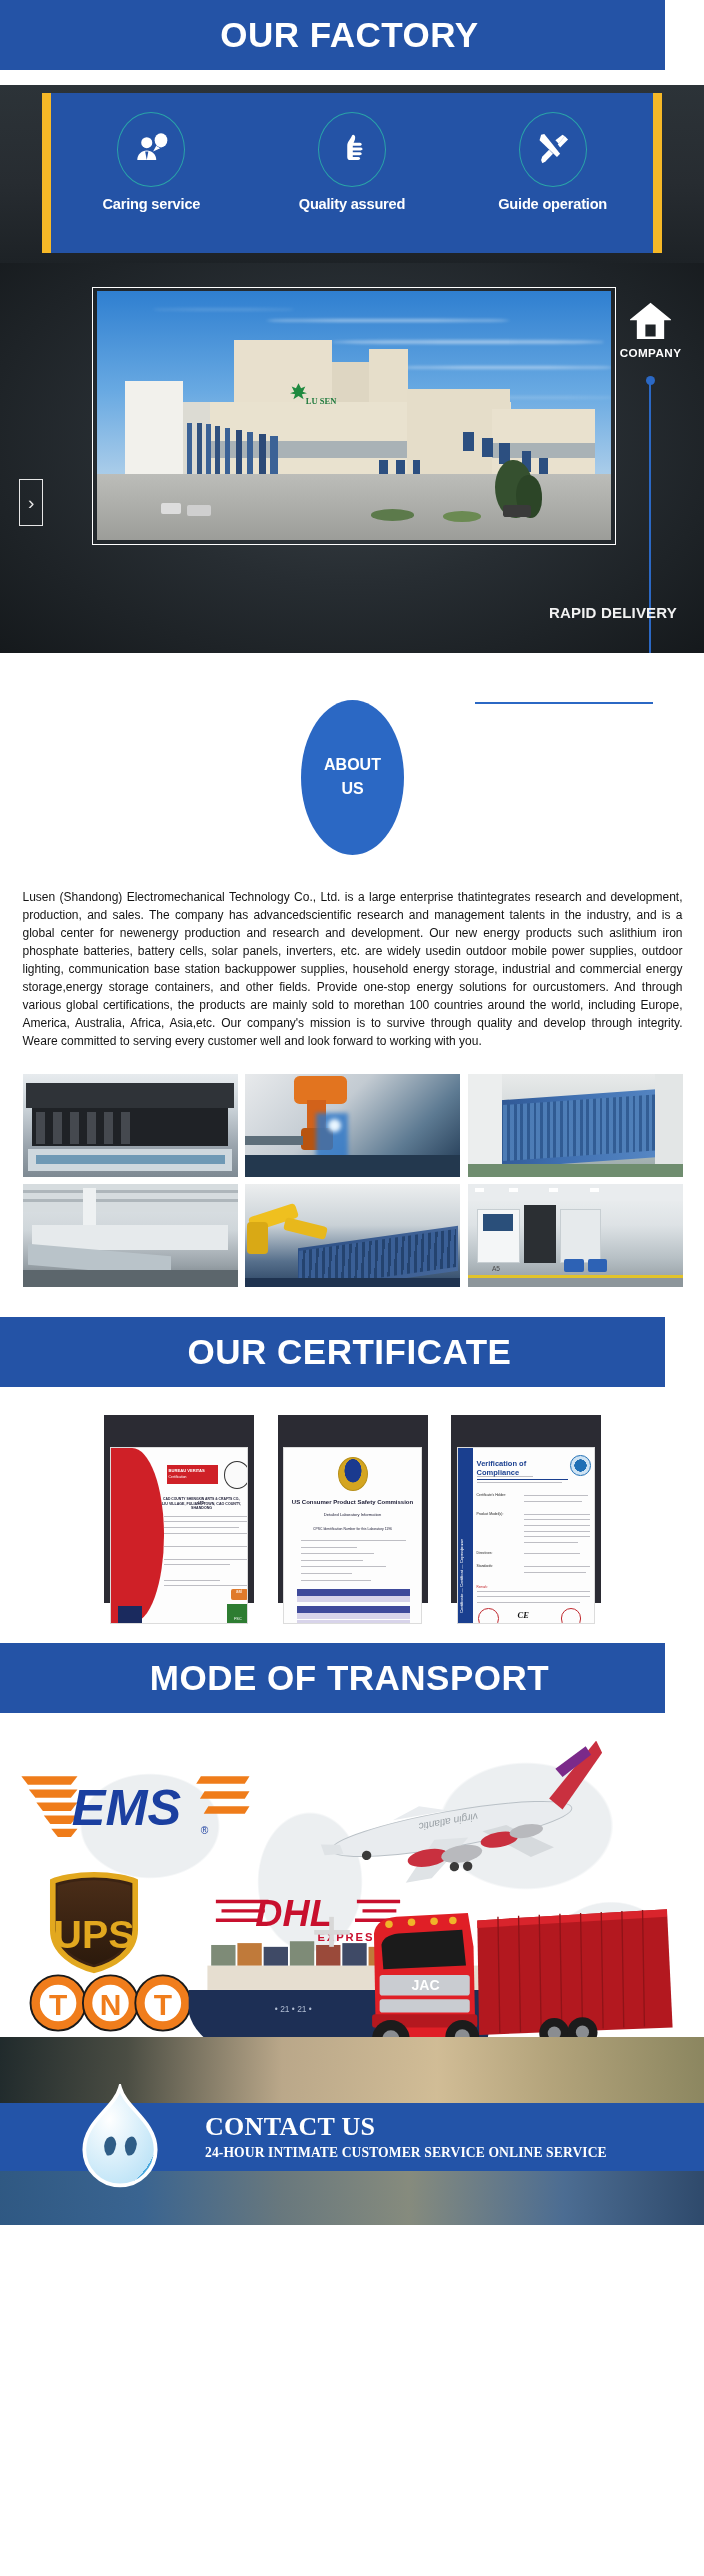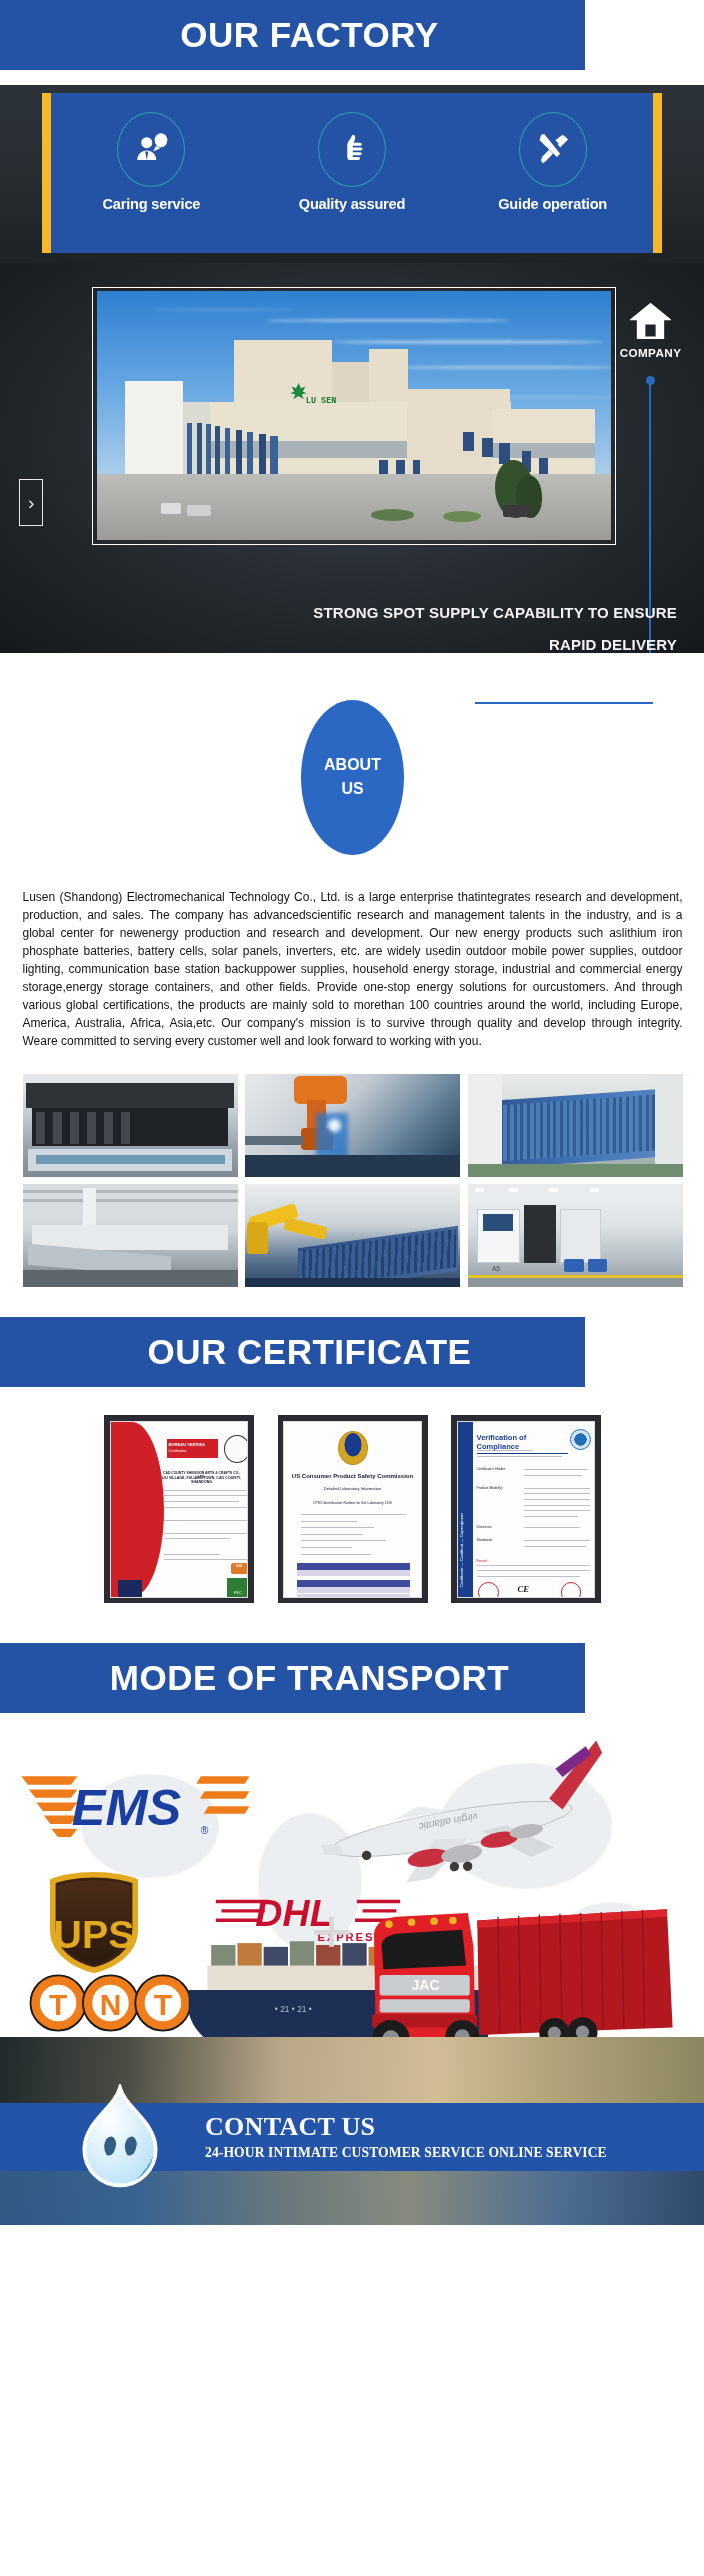--- a/index.html
+++ b/index.html
@@ -5,21 +5,21 @@
   * { box-sizing: border-box; margin: 0; padding: 0; }
   html, body {
     width: 705px;
     background: #ffffff;
     font-family: "Liberation Sans", sans-serif;
   }
   body { width: 705px; height: 2576px; position: relative; overflow: hidden; }
 
   
   .banner {
-    width: 585px;
+    width: 665px;
     height: 70px;
     background: #2453a6;
     display: flex;
     align-items: center;
     justify-content: center;
     padding-left: 34px;
   }
   .banner-title {
     color: #ffffff;
     font-size: 35px;
@@ -104,21 +104,21 @@
   .win { position: absolute; background: #2c4f80; }
   .ground {
     position: absolute; left: 0; bottom: 0; width: 100%; height: 66px;
     background: linear-gradient(180deg,#bcbdb9 0%, #9c9d99 100%);
   }
   .tree {
     position: absolute; background: #35502f; border-radius: 48% 52% 45% 55%;
   }
   .logo-mark {
     position: absolute; color: #1f7a3d; font-size: 8.5px; font-weight: bold;
-    font-family: Liberation Mono, monospace;
+    font-family: Liberation Serif, serif;
   }
   .hero-arrow {
     position: absolute;
     left: 19px; top: 216px;
     width: 24.4px; height: 47px;
     border: 1.4px solid #e7e7e7;
     display: flex; align-items: center; justify-content: center;
     color: #e7e7e7; font-size: 19px; line-height: 1;
   }
   .hero-caption {
@@ -211,20 +211,21 @@
     width: 150px; height: 188px;
     background: #2b2b33;
     padding: 5.6px;
   }
   .cert-inner {
     width: 100%; height: 100%;
     background: #fdfdfd;
     position: relative;
     overflow: hidden;
     border: 0.9px solid #dcdcdc;
+    margin-top: 26px;
   }
   .cert-line { position: absolute; background: #8b8b96; height: 1.4px; opacity: .55; }
   .cert-heading {
     position: absolute; left: 0; right: 0;
     text-align: center;
     font-size: 5.8px; font-weight: bold; color: #1a1a33;
   }
   .cert-seal {
     position: absolute;
     border-radius: 50%;
@@ -418,21 +419,20 @@
     <svg width="41" height="38" viewBox="0 0 48 44" aria-hidden="true">
       <path fill="#ffffff" d="M24 2L2 20h7v22h30V20h7zM18 26h12v14H18z"></path>
       <path fill="none" stroke="#ffffff" stroke-width="2" d="M24 2L2 20h7v22h30V20h7z"></path>
     </svg>
     <div class="ct-label">COMPANY</div>
   </div>
   <div class="company-dot"></div>
   <div class="company-line"></div>
 
   <div class="hero-caption">
-    <div>STRONG SPOT SUPPLY CAPABILITY TO ENSURE</div>
     <div>RAPID DELIVERY</div>
   </div>
 </div>
 
 <div class="about-sec">
   <div class="company-elbow" style="position:absolute; right:52px; top:49px; width:178px; height:1.9px; background:#2b68c4;"></div>
 
   <div class="about-badge">
     <span>ABOUT</span>
     <span>US</span>

